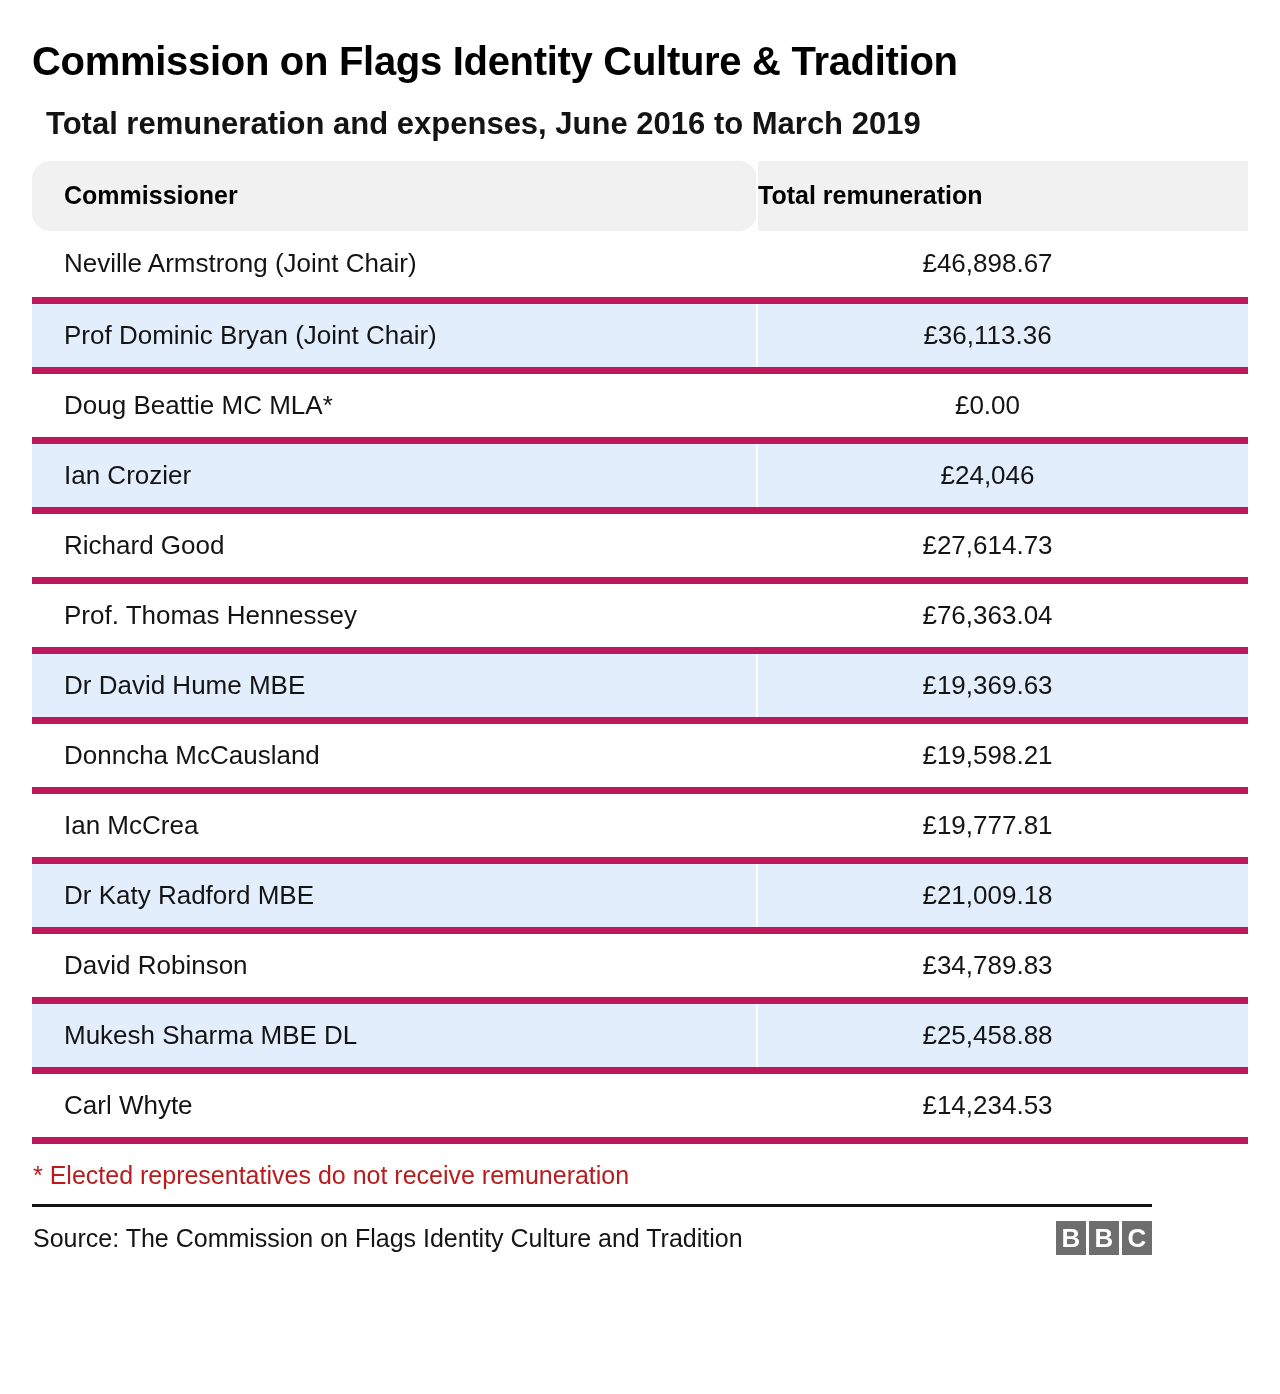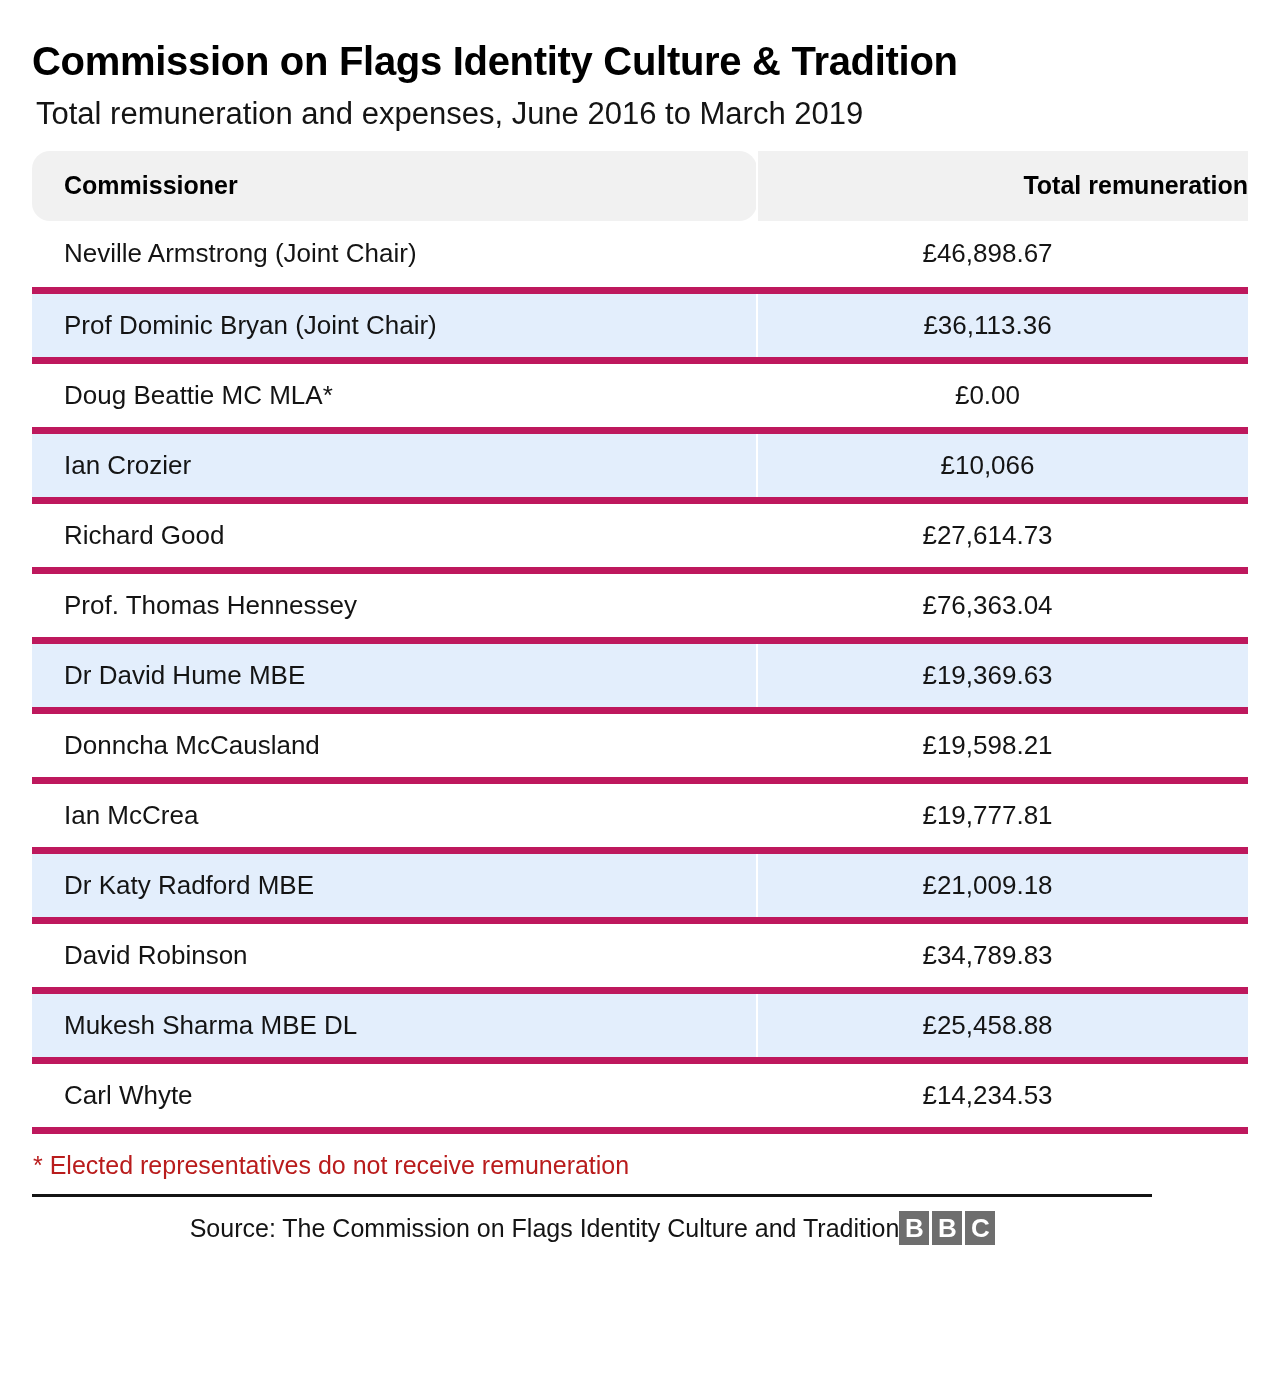--- a/index.html
+++ b/index.html
@@ -29,24 +29,24 @@
     font-size: 40px;
     font-weight: bold;
     line-height: 1.05;
     letter-spacing: -0.3px;
     color: #000000;
     margin: 0;
     padding-top: 40px;
   }
   .subtitle {
     font-size: 31px;
-    font-weight: normal;
+    font-weight: bold;
     line-height: 1.15;
     color: #141414;
-    margin: 4px;
+    margin: 14px;
     padding-top: 10px;
   }
 
   
   .table-wrap {
     margin-top: 19px;
   }
   table.data-table {
     width: 100%;
     border-collapse: collapse;
@@ -71,21 +71,22 @@
     color: #000000;
     height: 68px;
   }
   thead th.th-name {
     text-align: left;
     padding-left: 32px;
     border-right: 2px solid #ffffff;
     border-radius: 18px;
   }
   thead th.th-value {
-    text-align: right;
+    text-align: left;
+    padding-right: 31px;
   }
 
   tbody tr td {
     font-size: 26px;
     font-weight: normal;
     color: #141414;
     height: 70px;
     border-bottom: 7px solid #be185d;
   }
   tbody tr td.cell-name {
@@ -113,21 +114,21 @@
   .rule {
     border: 0;
     border-top: 3px solid #141414;
     margin: 14px 0 0 0;
     width: 100%;
   }
 
   .source-row {
     display: flex;
     align-items: center;
-    justify-content: center;
+    justify-content: space-between;
     padding-top: 14px;
   }
   .source-text {
     font-size: 25px;
     color: #141414;
     line-height: 1.2;
     padding-left: 1px;
   }
 
   
@@ -176,21 +177,21 @@
           <tr class="row-even">
             <td class="cell-name">Prof Dominic Bryan (Joint Chair)</td>
             <td class="cell-value">£36,113.36</td>
           </tr>
           <tr class="row-odd">
             <td class="cell-name">Doug Beattie MC MLA*</td>
             <td class="cell-value">£0.00</td>
           </tr>
           <tr class="row-even">
             <td class="cell-name">Ian Crozier</td>
-            <td class="cell-value">£10,066</td>
+            <td class="cell-value">£24,046</td>
           </tr>
           <tr class="row-odd">
             <td class="cell-name">Richard Good</td>
             <td class="cell-value">£27,614.73</td>
           </tr>
           <tr class="row-odd">
             <td class="cell-name">Prof. Thomas Hennessey</td>
             <td class="cell-value">£76,363.04</td>
           </tr>
           <tr class="row-even">

